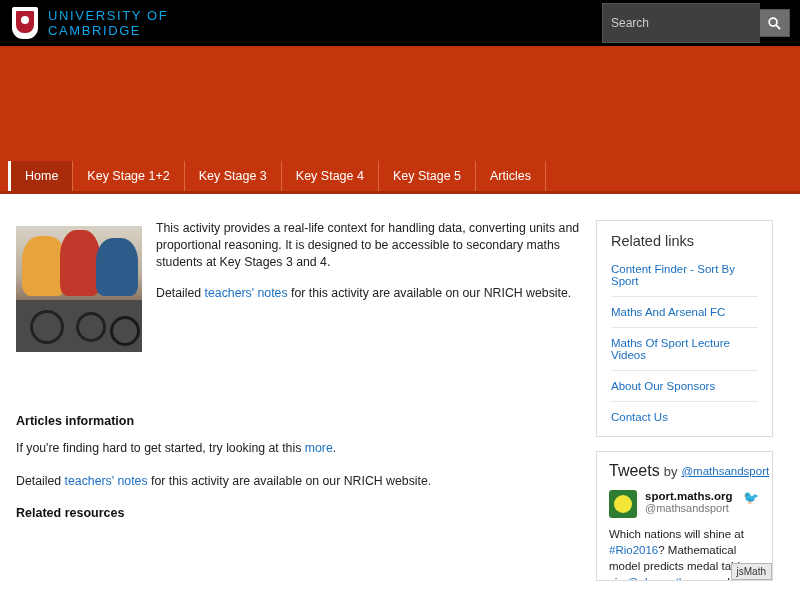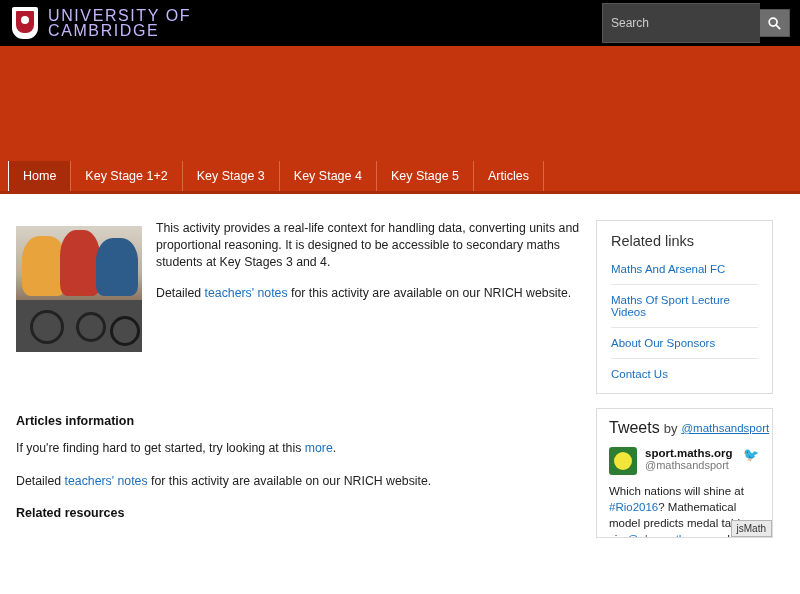--- a/index.html
+++ b/index.html
@@ -36,23 +36,23 @@
   }
   .crest::after {
     content: "";
     position: absolute;
     left: 9px; top: 9px;
     width: 8px; height: 8px;
     background: #ffffff;
     border-radius: 50%;
   }
   .brand-text {
-    color: #c4b5fd;
+    color: #0ea5e9;
     line-height: 15px;
-    font-size: 16px;
+    font-size: 13px;
     letter-spacing: 1.6px;
   }
   .brand-text .l1 { display: block; }
   .brand-text .l2 { display: block; }
   .searchwrap {
     display: flex;
     align-items: center;
     height: 28px;
   }
   .searchbox {
@@ -106,21 +106,21 @@
   }
   .nav a {
     color: #ffffff;
     font-size: 12.5px;
     text-decoration: none;
     padding: 0 14px;
     display: flex;
     align-items: center;
     border-right: 1px solid #d8693f;
   }
-  .nav a:first-child { border-left: 1px solid #ffffff; margin-left: 8px; }
+  .nav a:first-child { border-left: 3px solid #ffffff; margin-left: 8px; }
   .nav a.active { background: #a82c0a; }
 
   
   .page {
     display: flex;
     gap: 0;
     padding: 0;
   }
   .main {
     width: 596px;
@@ -326,20 +326,21 @@
         <span>Detailed </span><a href="#" class="inline">teachers' notes</a><span> for this activity are available on our NRICH website.</span>
       </p>
       <p class="section-head">Related resources</p>
     </div>
   </div>
 
   <div class="sidebar sidebar-wrap">
     <div class="card">
       <h3>Related links</h3>
       <ul>
+        <li><a href="#">Content Finder - Sort By Sport</a></li>
         <li><a href="#">Maths And Arsenal FC</a></li>
         <li><a href="#">Maths Of Sport Lecture Videos</a></li>
         <li><a href="#">About Our Sponsors</a></li>
         <li><a href="#">Contact Us</a></li>
       </ul>
     </div>
 
     <div class="tweets">
       <div class="tweets-hd">
         <span>Tweets</span>

